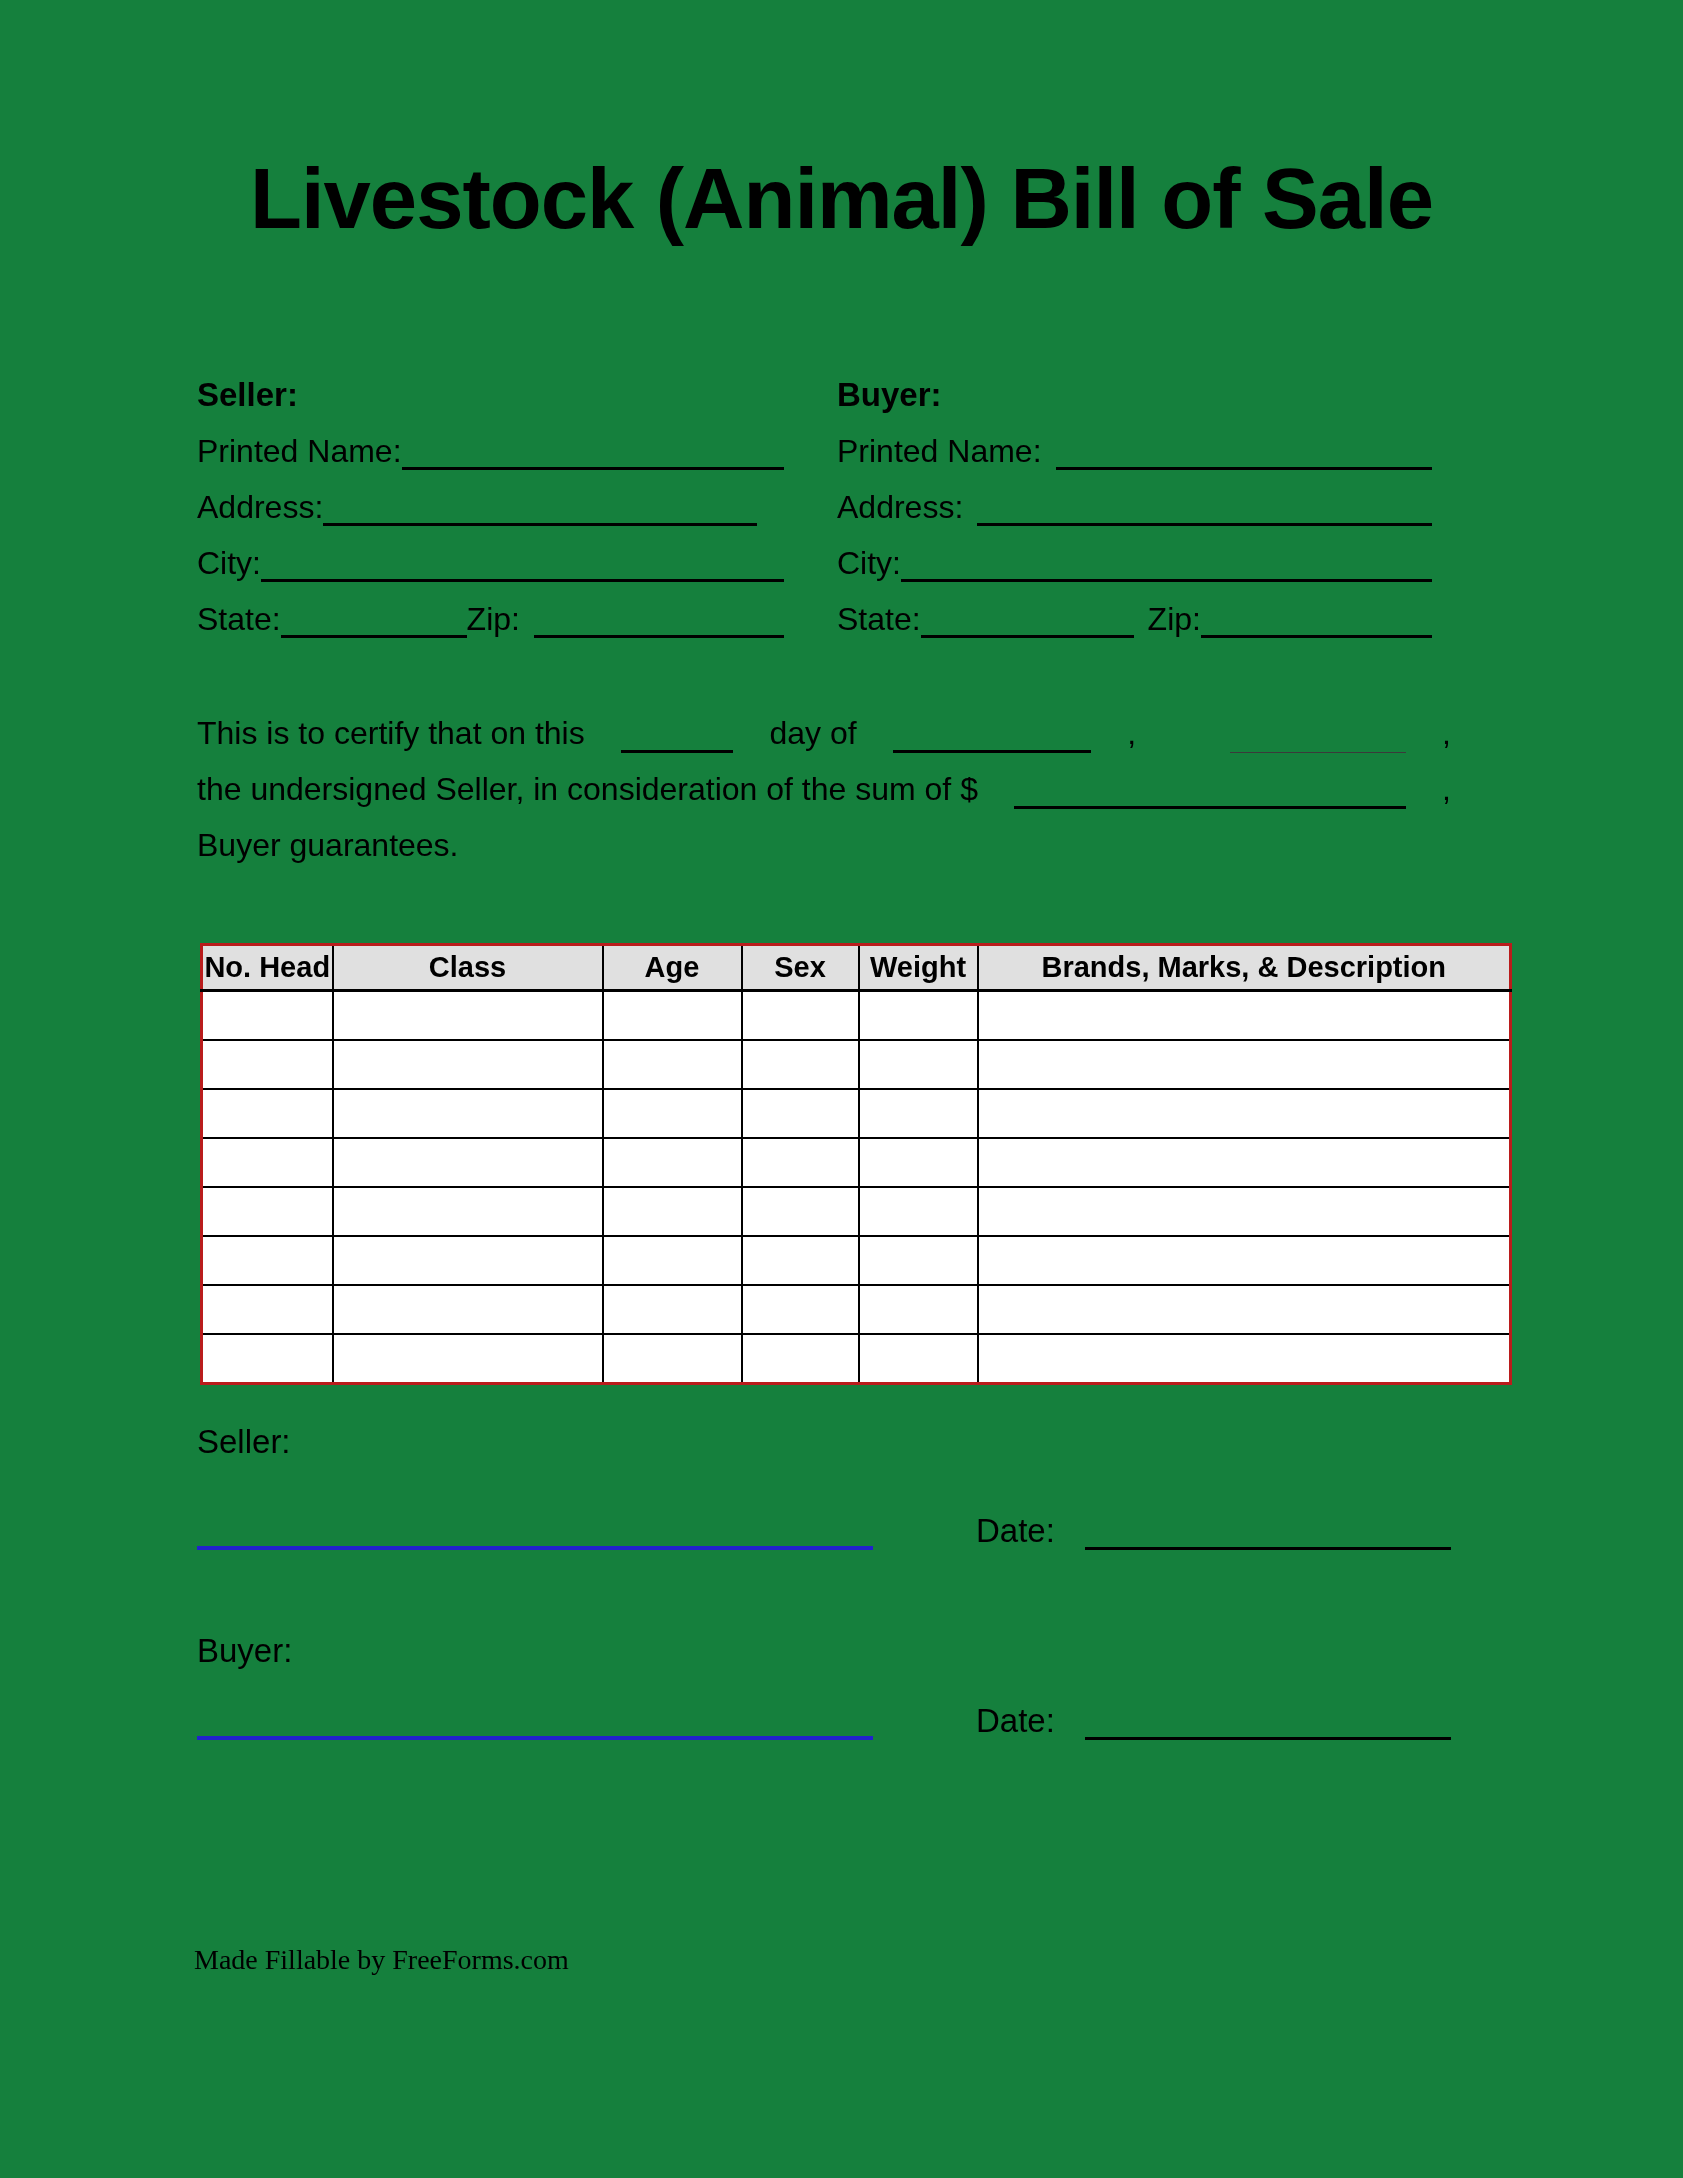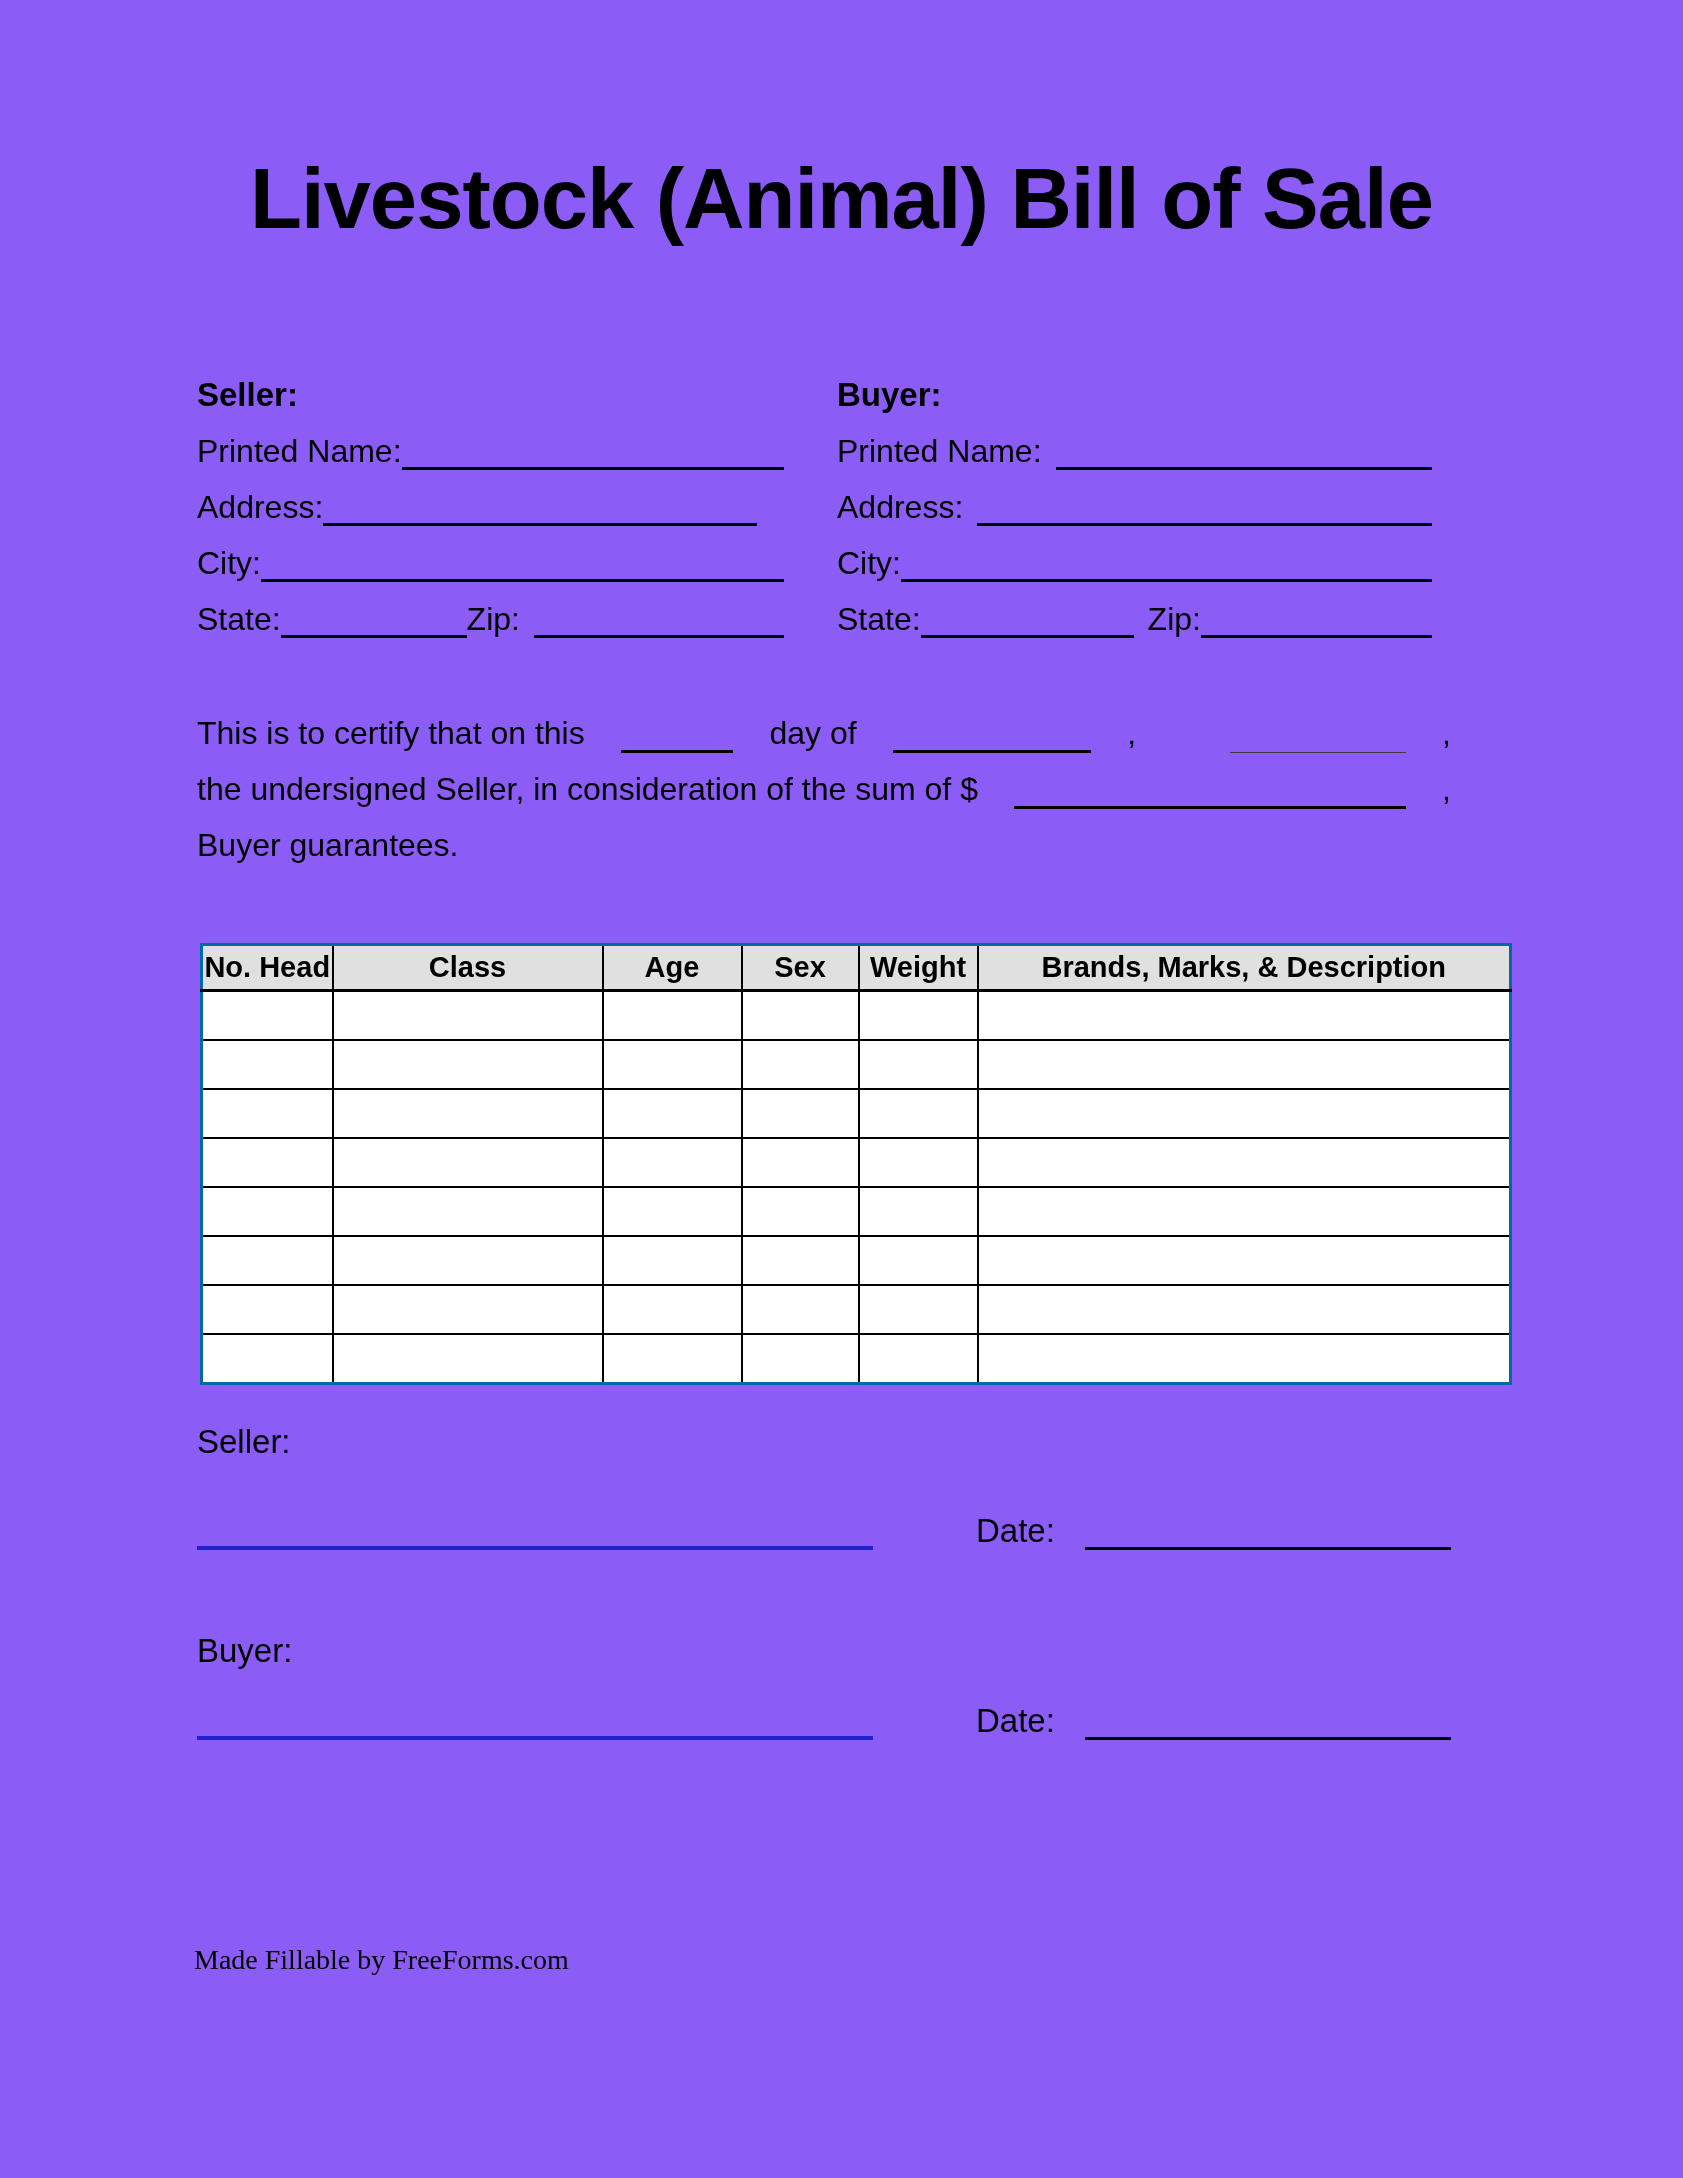--- a/index.html
+++ b/index.html
@@ -1,20 +1,20 @@
 <!DOCTYPE html>
 <html style="--sig-blue: #2222cc; --th-bg: #e0e0e0;"><head>
 <meta charset="utf-8">
 <style>
   html,body{margin:0;padding:0;background:#888;}
   .page{
     position:relative;
     width:1683px;height:2178px;
     margin:0 auto;
-    background:#8b5cf6;
+    background:#15803d;
     font-family:"Liberation Sans", sans-serif;
     color:#000;
     overflow:hidden;
   }
   
   .doc-title{
     position:absolute;left:0;right:0;top:147px;
     text-align:center;
     font-size:85px;font-weight:bold;
     letter-spacing:-1px;
@@ -44,21 +44,21 @@
   .bthin{width:176px;border-bottom:1px solid #3a3a3a;height:0;margin-bottom:8px;}
   .bsum{flex:1;}
   
   .ltable{
     position:absolute;left:200px;top:943px;
     border-collapse:collapse;
     table-layout:fixed;
     width:1308px;
   }
   .ltable th,.ltable td{border:2px solid #000;padding:0;}
-  .ltable{border:3px solid #0369a1;}
+  .ltable{border:3px solid #b91c1c;}
   .ltable th{
     height:43px;background:var(--th-bg,#e0e0e0);
     font-size:29px;font-weight:bold;text-align:center;vertical-align:middle;
     border-bottom:3px solid #000;
   }
   .ltable td{height:47px;background:#fff;}
   
   .sig-label{position:absolute;left:197px;font-size:33px;}
   .sig-label.seller{top:1423px;}
   .sig-label.buyer{top:1632px;}

